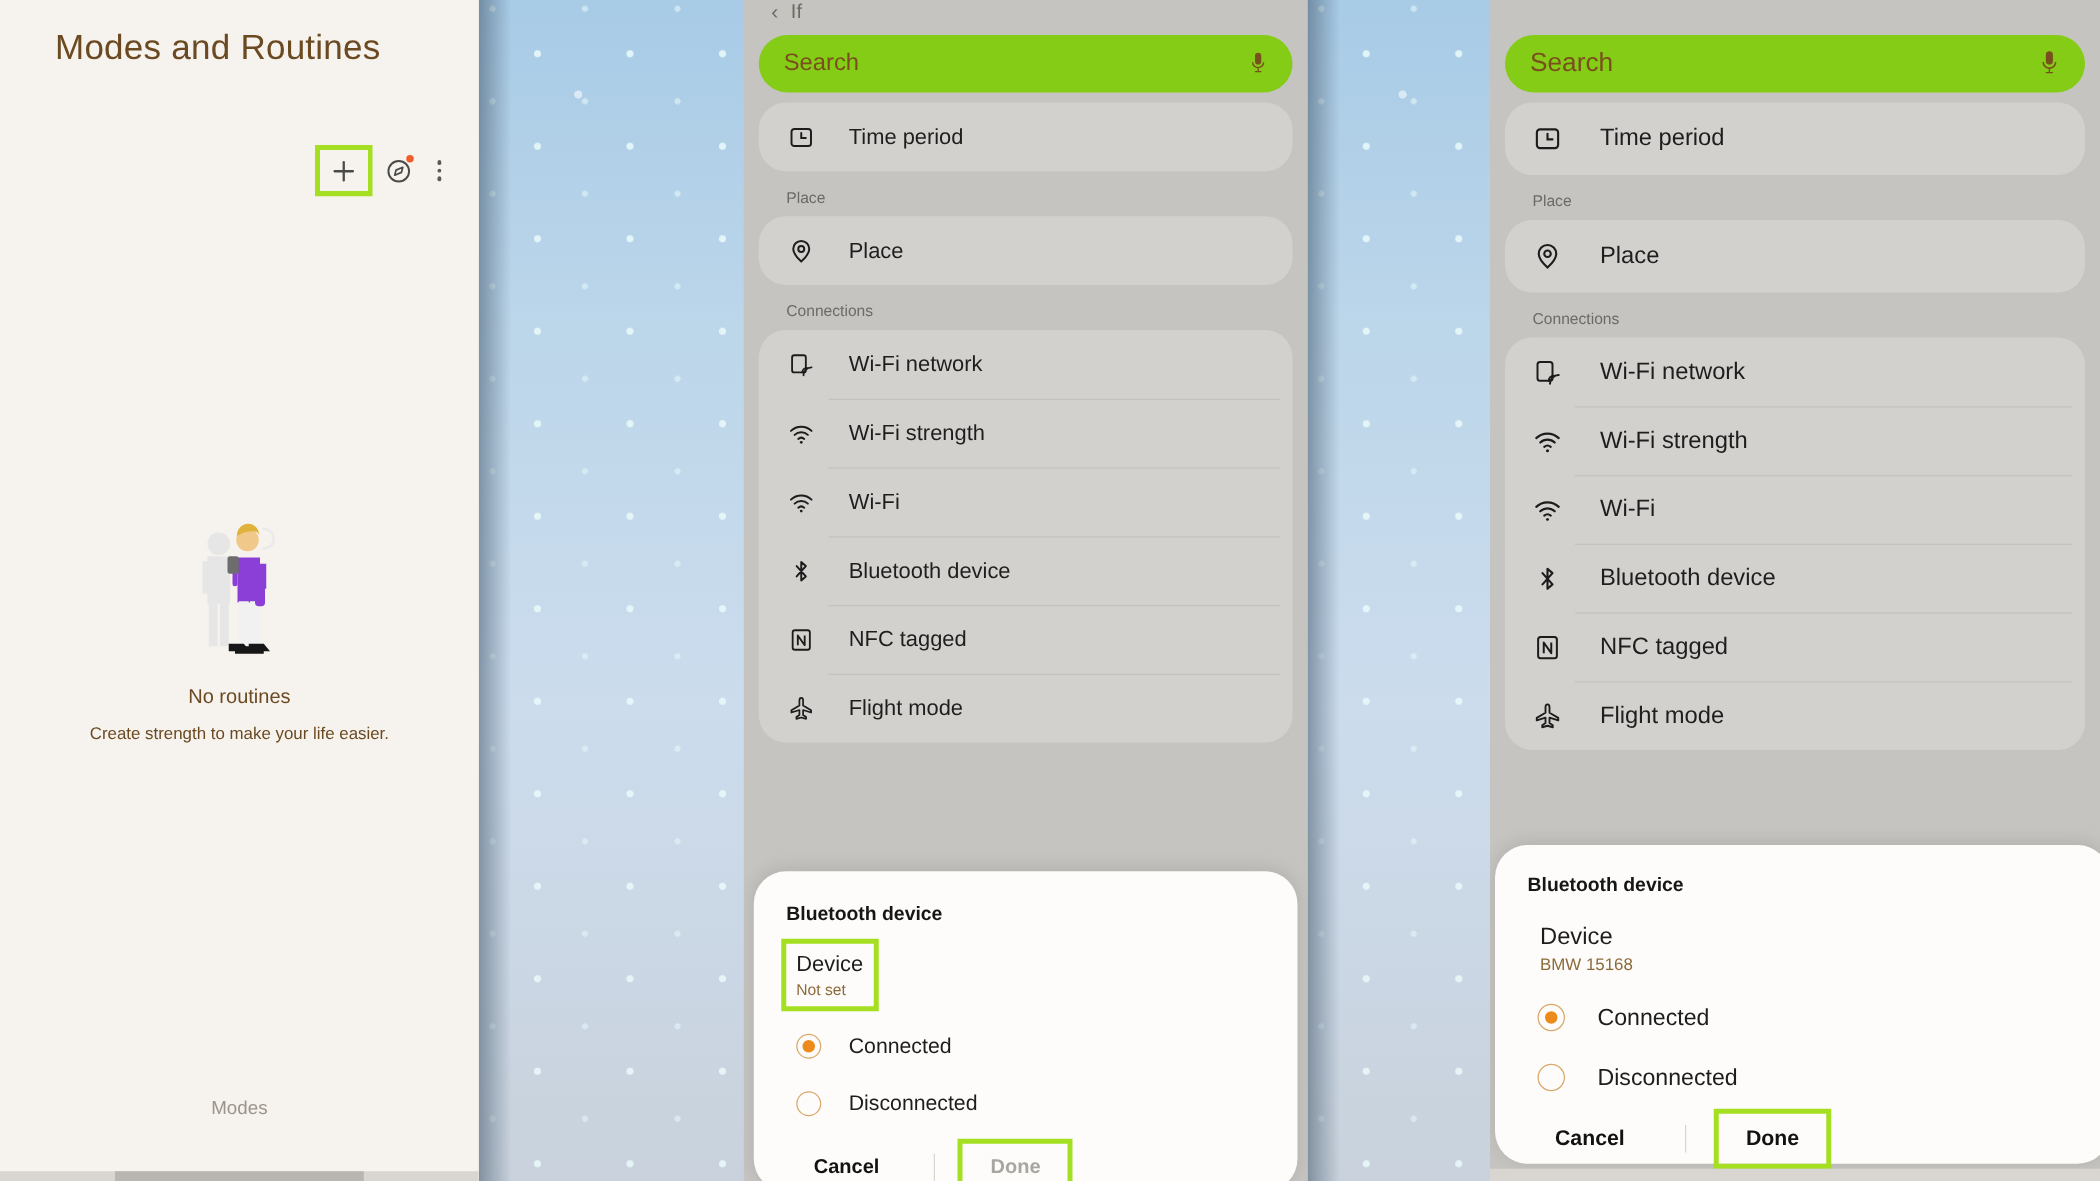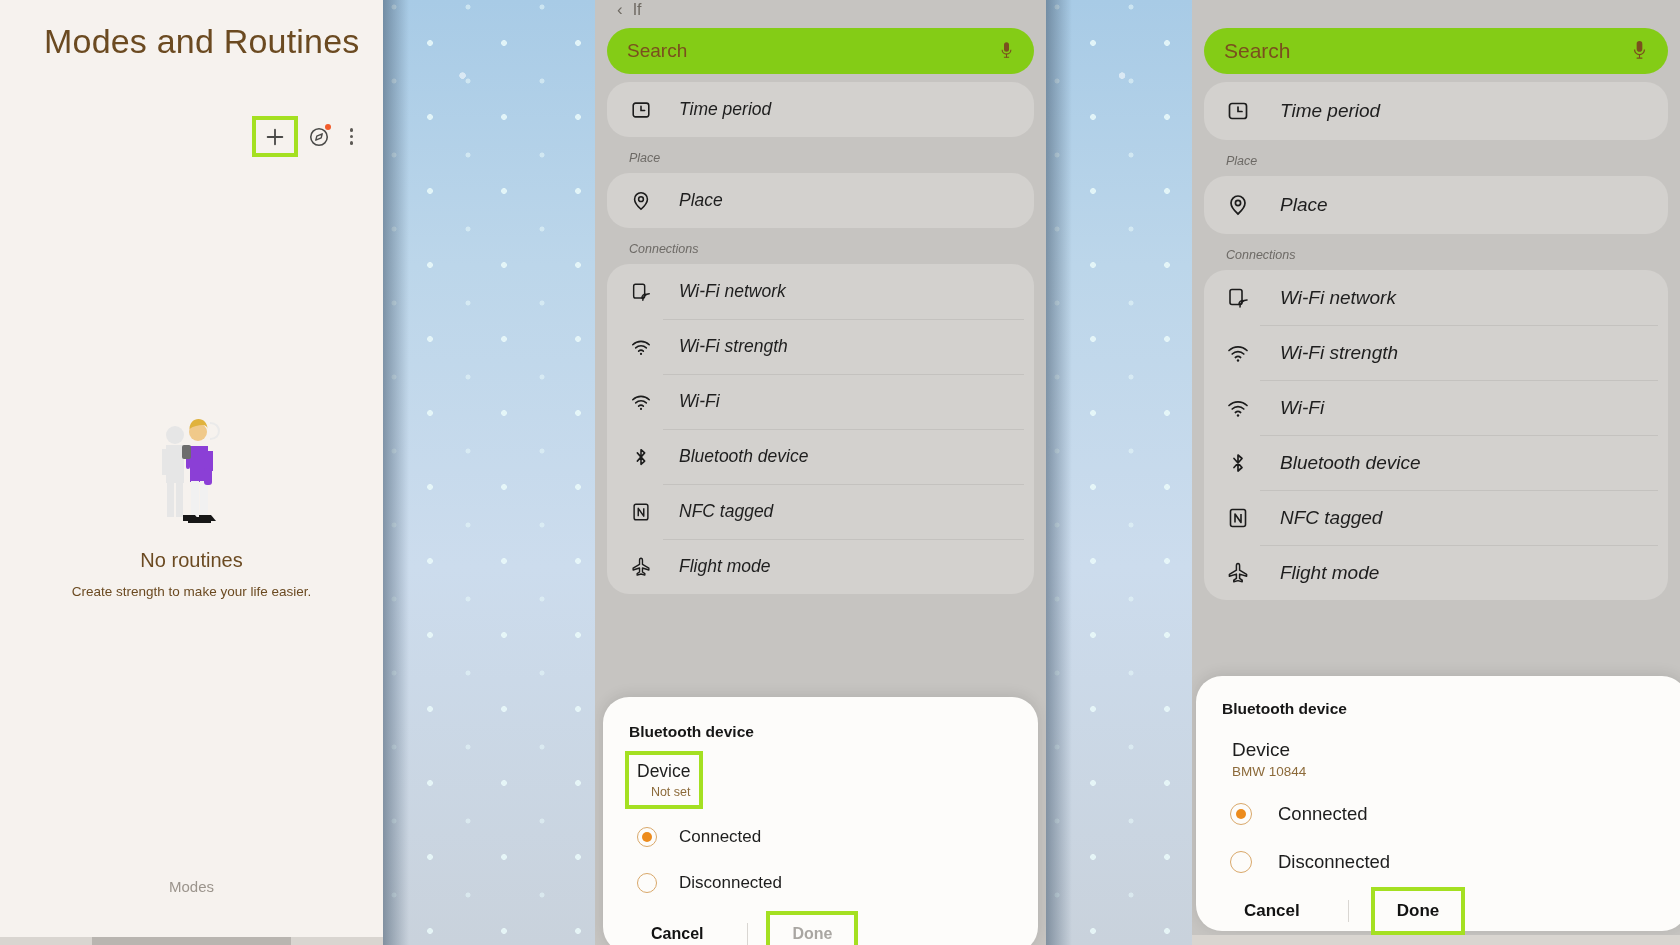--- a/index.html
+++ b/index.html
@@ -10,21 +10,21 @@
   }
   .stage{position:relative;width:1680px;height:945px;}
 
   
   .p1{
     position:absolute;left:0;top:0;width:383px;height:945px;
     background:#f6f2ee;overflow:hidden;
   }
   .p1-title{
     position:absolute;left:44px;top:22px;
-    font-size:34px;color:#6b4a21;letter-spacing:.2px;
+    font-size:28px;color:#6b4a21;letter-spacing:.2px;
   }
   .p1-actions{
     position:absolute;right:24px;top:120px;
     display:flex;align-items:center;gap:14px;
   }
   .hl{ box-shadow:0 0 0 4px #a4e021; }
   .plus-btn{
     width:38px;height:33px;display:flex;align-items:center;justify-content:center;
     position:relative;
   }
@@ -34,21 +34,21 @@
     position:absolute;right:-1px;top:-2px;width:6px;height:6px;border-radius:50%;
     background:#f25c2b;
   }
   .kebab{display:flex;flex-direction:column;gap:3px;align-items:center;padding:4px 6px;}
   .kebab i{width:3.5px;height:3.5px;border-radius:50%;background:#5d5a55;display:block;}
 
   .empty{
     position:absolute;left:0;right:0;top:415px;text-align:center;
   }
   .empty-art{width:100px;height:120px;margin:0 auto 14px;display:block;}
-  .empty-title{font-size:20px;color:#6b4a21;margin-bottom:12px;}
+  .empty-title{font-size:16px;color:#6b4a21;margin-bottom:12px;}
   .empty-sub{font-size:13.5px;color:#6b4a21;}
 
   .tabbar{
     position:absolute;left:0;right:0;bottom:36px;height:50px;
     display:flex;align-items:center;
   }
   .tab{
     flex:1;text-align:center;font-size:15px;color:#9b948c;
     display:flex;align-items:center;justify-content:center;
   }
@@ -95,21 +95,21 @@
   .topbar .bk{font-size:17px;color:#6f6a63;}
   .topbar .ti{font-size:16px;color:#6f6a63;}
 
   .searchbar{
     margin:8px 12px 0;height:46px;border-radius:23px;background:#84cc16;
     display:flex;align-items:center;justify-content:space-between;padding:0 20px;
   }
   .searchbar .txt{font-size:19px;color:#7a4f1e;}
   .mic{width:15px;height:22px;display:block;}
 
-  .list{margin:8px 12px 0;font-style:italic;}
+  .list{margin:8px 12px 0;}
   .card{background:#d3d1ce;border-radius:22px;overflow:hidden;}
   .row{
     display:flex;align-items:center;gap:26px;height:55px;padding:0 22px;position:relative;
   }
   .row + .row:before{
     content:"";position:absolute;left:56px;right:10px;top:0;height:1px;background:#c4c2bf;
   }
   .row .ico{width:24px;height:24px;display:flex;align-items:center;justify-content:center;flex:0 0 24px;}
   .row .lbl{font-size:17.5px;color:#1e1e1e;}
   .sec{font-size:12.5px;color:#6d6a66;padding:14px 0 8px 22px;}
@@ -313,21 +313,21 @@
             <span class="lbl">Flight mode</span>
           </div>
         </div>
       </div>
 
       <div class="dialog" style="left:8px;right:8px;bottom:-8px;">
         <div class="dlg-title">Bluetooth device</div>
         <div style="margin-top:14px;">
           <span class="dlg-device box-hl">
             <span class="dlg-dev-name">Device</span>
-            <span class="dlg-dev-sub" style="display:block;text-align:right;">Not set</span>
+            <span class="dlg-dev-sub" style="display:block;">Not set</span>
           </span>
         </div>
         <div class="radio-row" style="margin-top:22px;padding-left:8px;">
           <span class="radio on"></span>
           <span class="radio-lbl">Connected</span>
         </div>
         <div class="radio-row" style="margin-top:26px;padding-left:8px;">
           <span class="radio"></span>
           <span class="radio-lbl">Disconnected</span>
         </div>
@@ -434,21 +434,21 @@
             <span class="lbl" style="font-size:19px;">Flight mode</span>
           </div>
         </div>
       </div>
 
       <div class="dialog" style="left:4px;right:-8px;bottom:14px;padding:24px 26px 0;">
         <div class="dlg-title">Bluetooth device</div>
         <div style="margin-top:14px;padding-left:2px;">
           <span class="dlg-device">
             <span class="dlg-dev-name" style="font-size:19px;">Device</span>
-            <span class="dlg-dev-sub" style="display:block;font-size:13.5px;">BMW 10844</span>
+            <span class="dlg-dev-sub" style="display:block;font-size:13.5px;">BMW 15168</span>
           </span>
         </div>
         <div class="radio-row" style="margin-top:18px;padding-left:8px;gap:26px;">
           <span class="radio on" style="width:22px;height:22px;flex-basis:22px;"></span>
           <span class="radio-lbl" style="font-size:18.5px;">Connected</span>
         </div>
         <div class="radio-row" style="margin-top:26px;padding-left:8px;gap:26px;">
           <span class="radio" style="width:22px;height:22px;flex-basis:22px;"></span>
           <span class="radio-lbl" style="font-size:18.5px;">Disconnected</span>
         </div>

